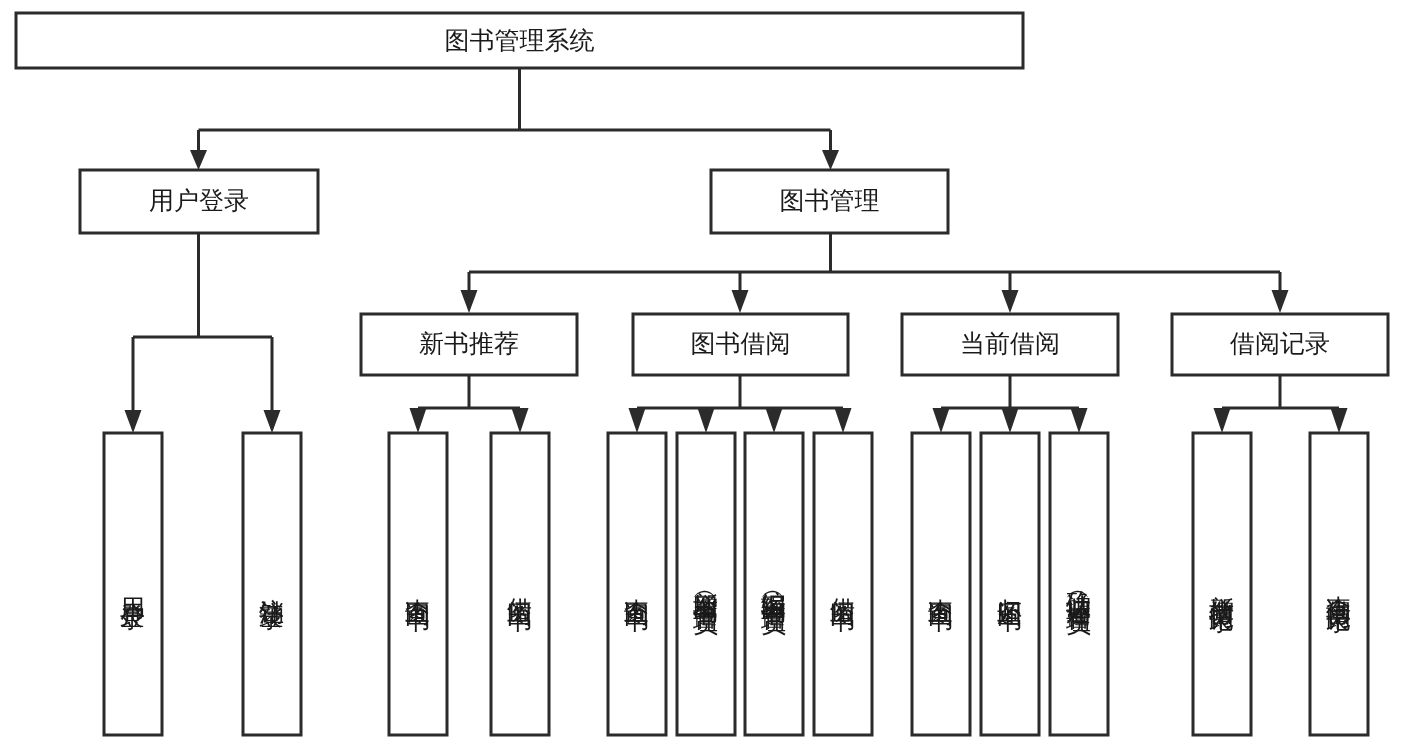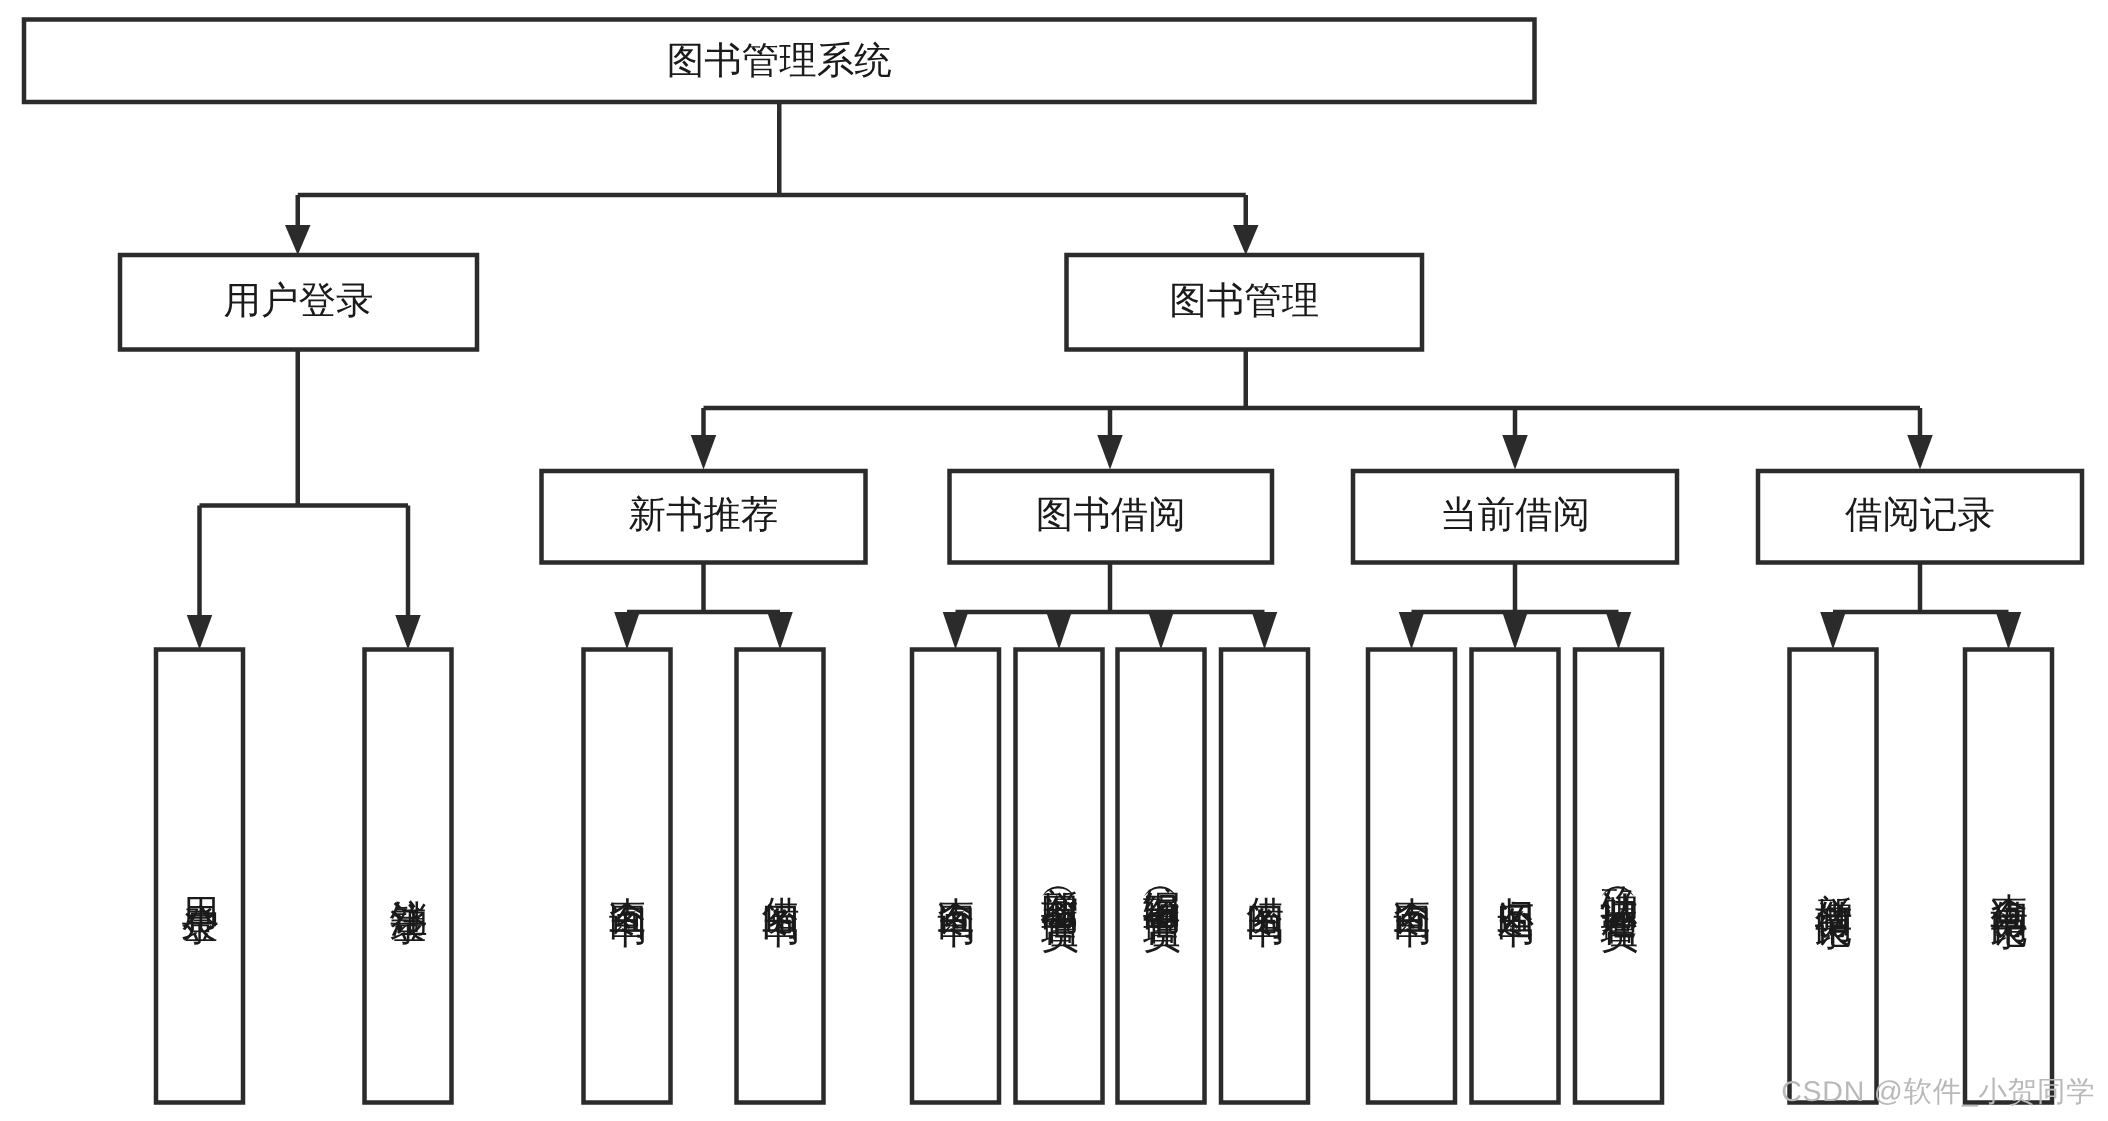--- a/index.html
+++ b/index.html
@@ -235,14 +235,13 @@
     <span class="vlabel-text">确认归还（管理员）</span>
   </div>
 
   <div class="vlabel-wrap" style="left:1193px; top:433px; width:58px; height:302px;">
     <span class="vlabel-text">新增借阅记录</span>
   </div>
   <div class="vlabel-wrap" style="left:1310px; top:433px; width:58px; height:302px;">
     <span class="vlabel-text">查询借阅记录</span>
   </div>
 
-  <div id="watermark">CSDN @软件_小贺同学</div>
 </div>
 
 </body></html>

